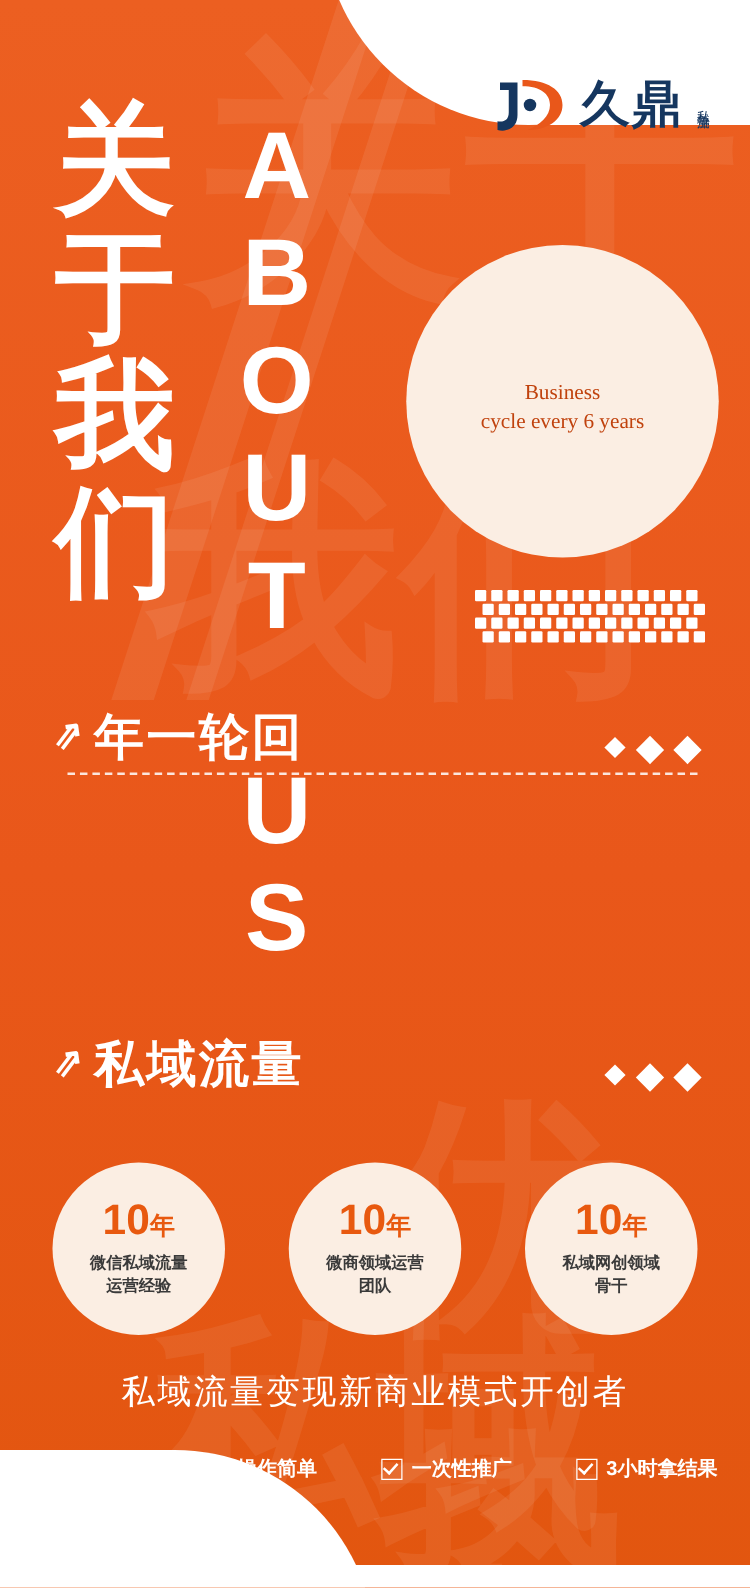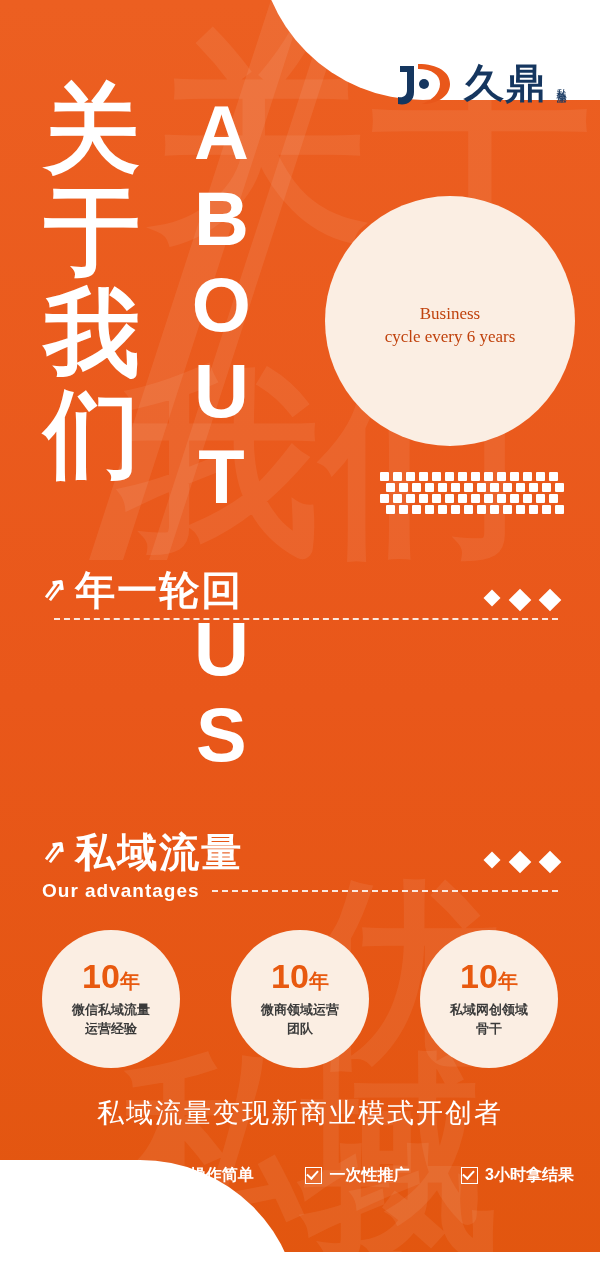--- a/index.html
+++ b/index.html
@@ -454,24 +454,20 @@
       <span class="diamond"></span>
       <span class="diamond"></span>
     </div>
   </div>
 
   <div class="section" style="top:832px;">
     <div class="sec-title-row">
       <span class="arrow-mark">⇗</span>
       <span class="sec-title">私域流量</span>
     </div>
-    <div class="sec-sub-row">
-      <span class="sec-sub">Our advantages</span>
-      <span class="dashline"></span>
-    </div>
     <div class="diamonds" style="top:22px;">
       <span class="diamond small"></span>
       <span class="diamond"></span>
       <span class="diamond"></span>
     </div>
   </div>
 
   <div class="adv-row" id="advrow">
       <div class="adv-circle">
         <div class="adv-num">10<small>年</small></div>

